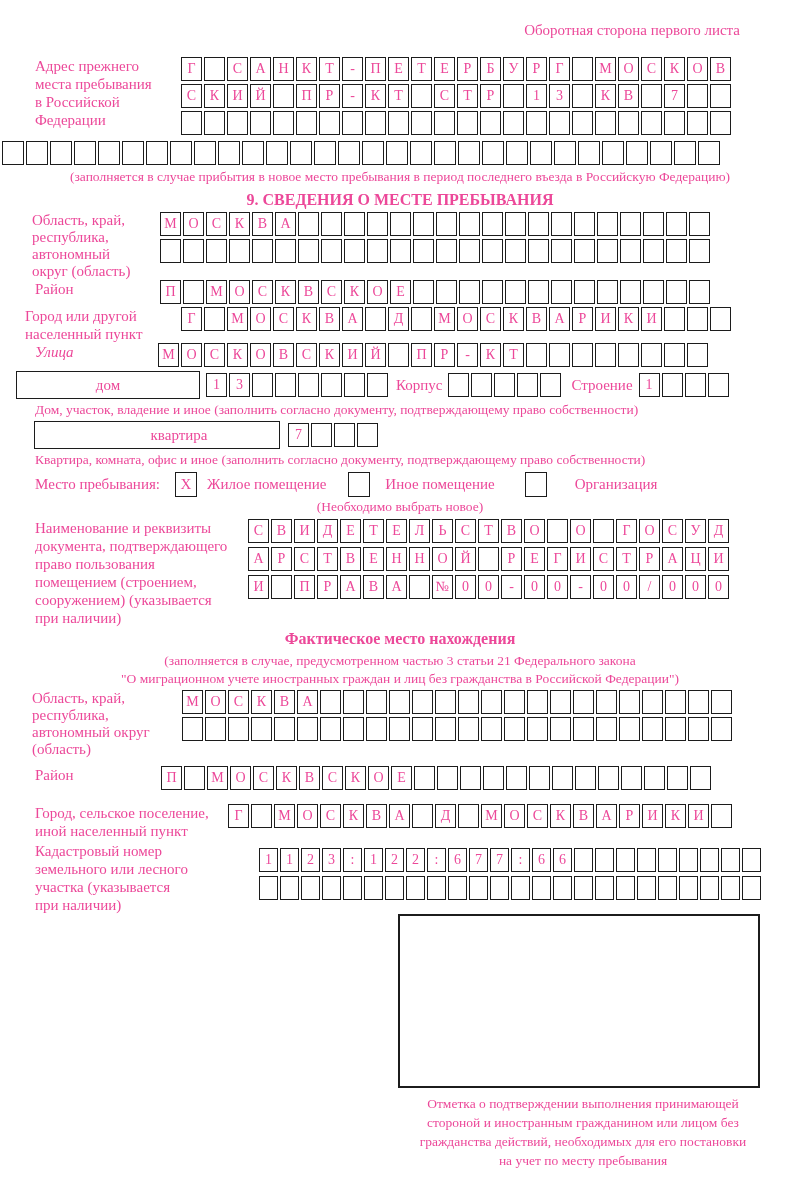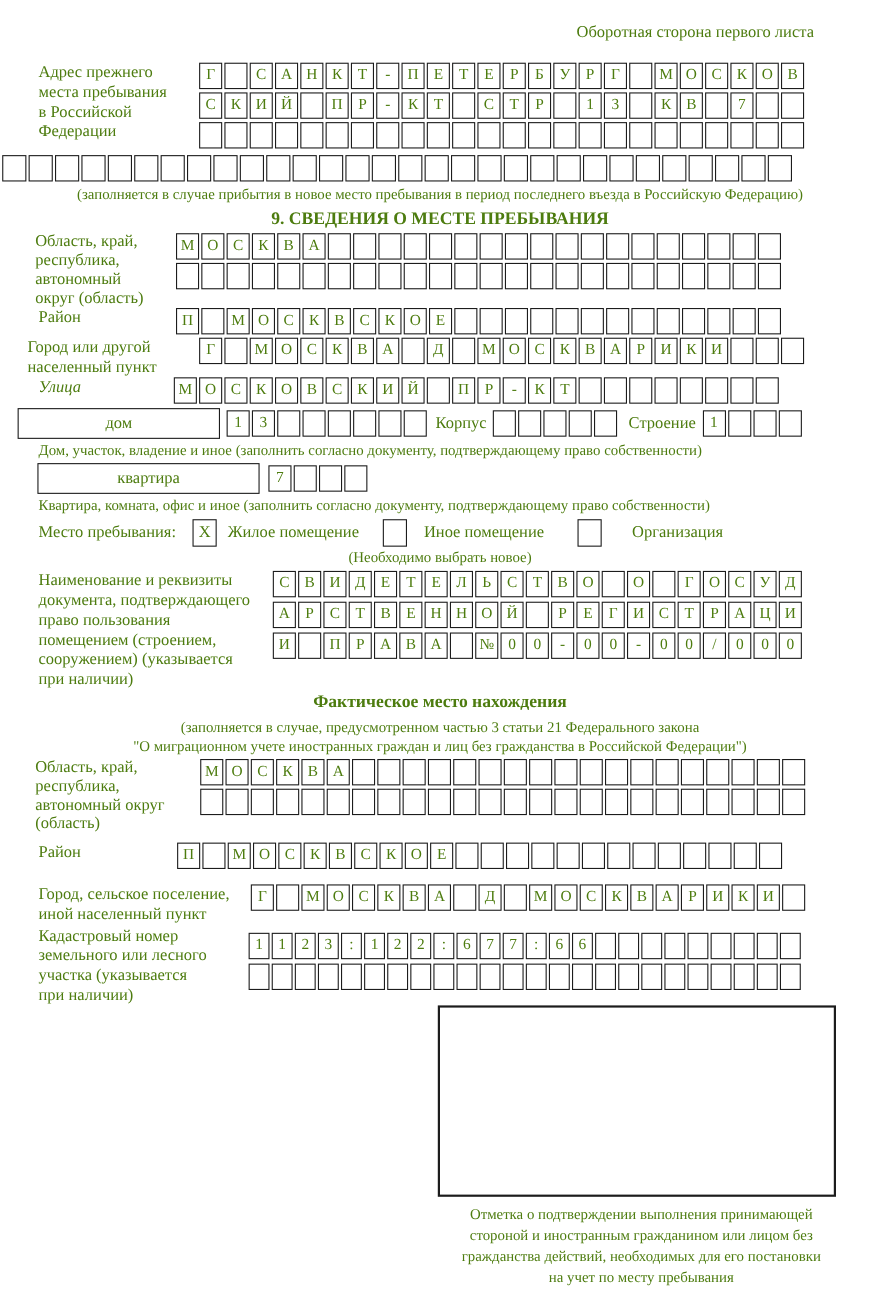--- a/index.html
+++ b/index.html
@@ -1,18 +1,18 @@
 <!DOCTYPE html>
 <html><head>
 <meta charset="utf-8">
 <style>
   html,body{margin:0;padding:0;background:#ffffff;}
   .sheet{
     position:relative;width:800px;height:1180px;background:#fff;
-    font-family:"Liberation Serif","DejaVu Serif",serif;color:#4d7c0f;
+    font-family:"Liberation Serif","DejaVu Serif",serif;color:#ec4899;
     overflow:hidden;
   }
   .header-note{padding:22px 60px 0 0;text-align:right;font-size:15px;}
   .field{display:flex;align-items:flex-start;}
   .flabel{font-size:15px;line-height:18px;white-space:pre-line;
     padding-left:35px;box-sizing:border-box;flex:none;}
   .flabel.lh17{line-height:17px;padding-left:32px;}
   .cellrow{display:flex;gap:2px;flex:none;}
   .cell{flex:none;width:19px;height:22px;border:1.6px solid #1c1c1c;
     display:flex;align-items:center;justify-content:center;
@@ -339,21 +339,21 @@
     <div class="cellrow" style="margin-left:6px;">
         <div class="cell">1</div>
         <div class="cell"></div>
         <div class="cell"></div>
         <div class="cell"></div>
       </div>
   </div>
   <div class="caption" style="margin-top:2px;margin-left:35px;">Дом, участок, владение и иное (заполнить согласно документу, подтверждающему право собственности)</div>
 
   <div style="display:flex;align-items:center;margin-left:34px;margin-top:3px;">
-    <div class="bigbox" style="width:200px;">квартира</div>
+    <div class="bigbox" style="width:200px;padding-left:44px;">квартира</div>
     <div class="cellrow" style="margin-left:8px;">
         <div class="cell">7</div>
         <div class="cell"></div>
         <div class="cell"></div>
         <div class="cell"></div>
       </div>
   </div>
   <div class="caption" style="margin-top:2px;margin-left:35px;">Квартира, комната, офис и иное (заполнить согласно документу, подтверждающему право собственности)</div>
 
   <div class="mesto-row" style="margin-top:4px;">
@@ -564,21 +564,21 @@
         <div class="cell">В</div>
         <div class="cell">А</div>
         <div class="cell">Р</div>
         <div class="cell">И</div>
         <div class="cell">К</div>
         <div class="cell">И</div>
         <div class="cell"></div>
       </div>
   </div>
 
-  <div class="field" style="margin-top:2px;">
+  <div class="field" style="margin-top:2px;gap:33px;">
     <div class="flabel" style="width:226px;">Кадастровый номер
 земельного или лесного
 участка (указывается
 при наличии)</div>
     <div class="rows" style="padding-top:6px;">
       <div class="cellrow narrow" style="margin-bottom:4px;">
           <div class="cell">1</div>
           <div class="cell">1</div>
           <div class="cell">2</div>
           <div class="cell">3</div>

